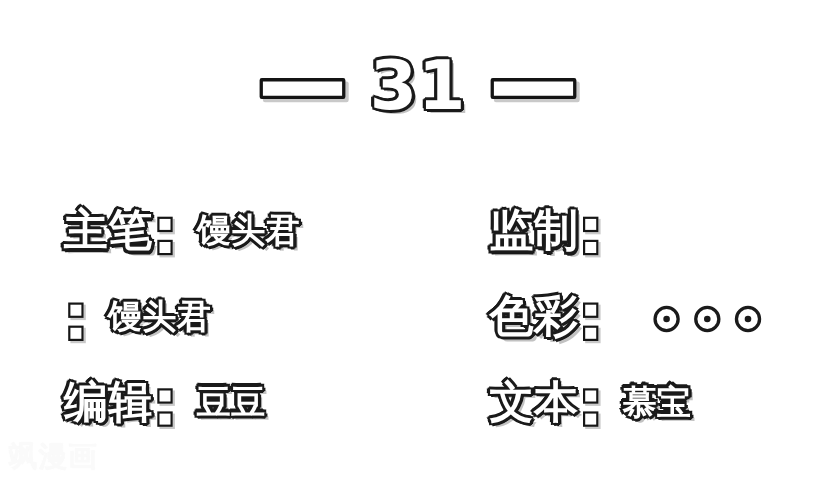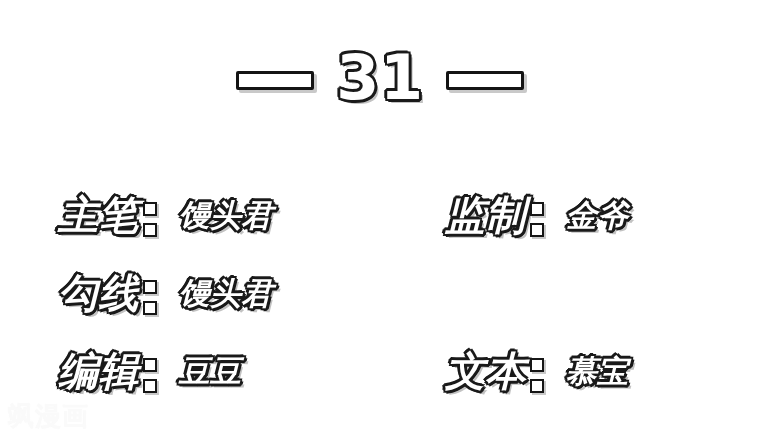--- a/index.html
+++ b/index.html
@@ -88,25 +88,24 @@
     left: 0;
     width: 760px;
   }
   .credit-row {
     position: relative;
     height: 78px;
     width: 760px;
   }
   .credit-entry {
     position: absolute;
-    top: 16px;
+    top: 0;
     display: flex;
-    align-items: center;
+    align-items: flex-end;
     height: 78px;
-    font-style: italic;
   }
   .credit-entry.col-left  { left: 58px;  }
   .credit-entry.col-right { left: 432px; margin-left: 13px; }
 
   .credit-role {
     font-size: 40px;
     line-height: 56px;
   }
   .credit-colon {
     display: inline-flex;
@@ -199,32 +198,42 @@
             <i></i>
           </span>
         <span class="credit-name outlined">馒头君</span>
       </div>
       <div class="credit-entry col-right">
         <span class="credit-role outlined">监制</span>
         <span class="credit-colon">
             <i></i>
             <i></i>
           </span>
-        <span class="credit-name outlined">金爷</span>
       </div>
     </div>
 
     <div class="credit-row">
       <div class="credit-entry col-left">
-        <span class="credit-role outlined">勾线</span>
         <span class="credit-colon">
             <i></i>
             <i></i>
           </span>
         <span class="credit-name outlined">馒头君</span>
+      </div>
+      <div class="credit-entry col-right">
+        <span class="credit-role outlined">色彩</span>
+        <span class="credit-colon">
+            <i></i>
+            <i></i>
+          </span>
+        <span class="redacted-dots">
+          <i></i>
+            <i></i>
+            <i></i>
+        </span>
       </div>
     </div>
 
     <div class="credit-row">
       <div class="credit-entry col-right">
         <span class="credit-role outlined">文本</span>
         <span class="credit-colon">
             <i></i>
             <i></i>
           </span>

